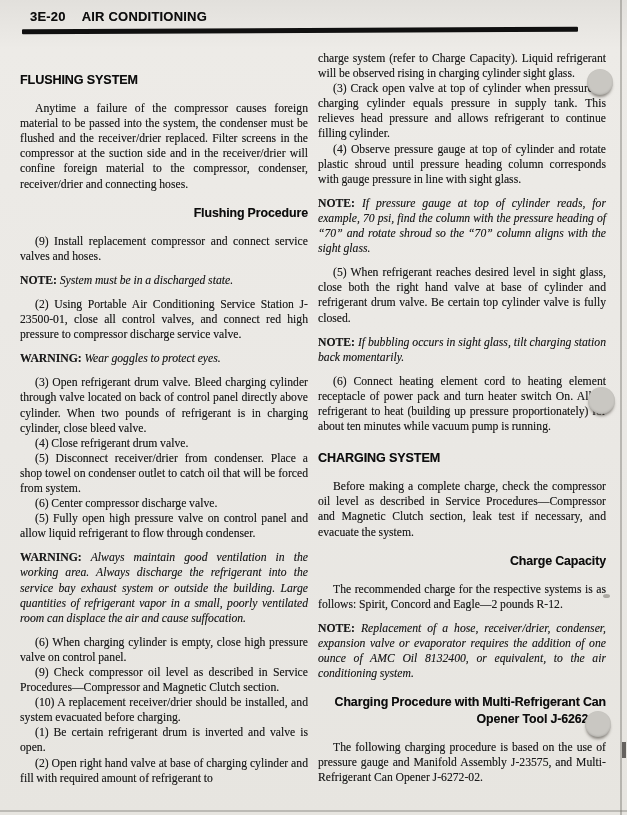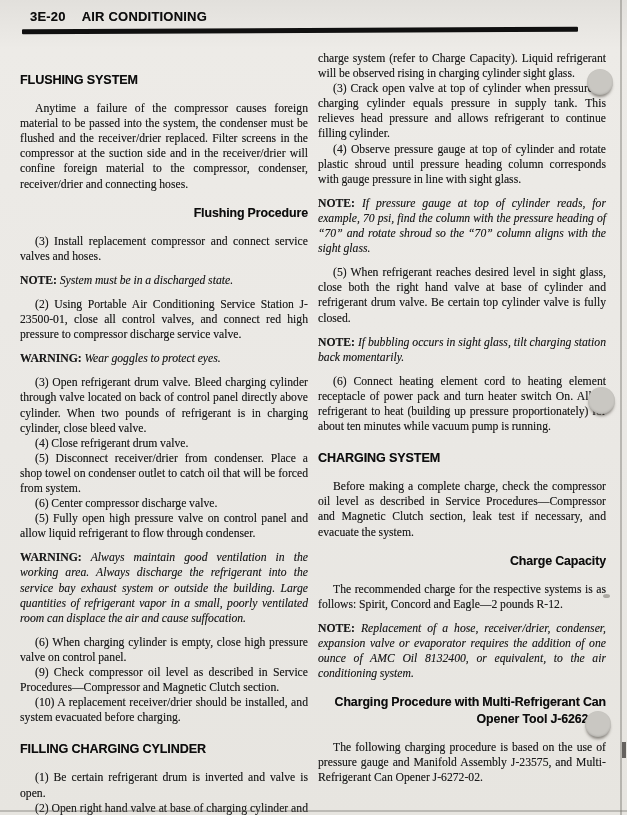--- a/index.html
+++ b/index.html
@@ -83,34 +83,33 @@
   <div class="header-row">
     <span class="pgnum">3E-20</span><span>AIR CONDITIONING</span>
   </div>
   <div class="header-rule"></div>
 
   <div class="columns">
     <div class="col col-left" id="col-left">
         <div class="h1">FLUSHING SYSTEM</div>
         <p class="para">Anytime a failure of the compressor causes foreign material to be passed into the system, the condenser must be flushed and the receiver/drier replaced. Filter screens in the compressor at the suction side and in the receiver/drier will confine foreign material to the compressor, condenser, receiver/drier and connecting hoses.</p>
         <div class="h2">Flushing Procedure</div>
-        <p class="para">(3) Install replacement compressor and connect service valves and hoses.</p>
+        <p class="para">(9) Install replacement compressor and connect service valves and hoses.</p>
         <p class="note"><span class="note-label">NOTE:</span> <span class="note-text"> System must be in a discharged state.</span></p>
         <p class="para">(2) Using Portable Air Conditioning Service Station J-23500-01, close all control valves, and connect red high pressure to compressor discharge service valve.</p>
         <p class="note"><span class="note-label">WARNING:</span> <span class="note-text"> Wear goggles to protect eyes.</span></p>
         <p class="para">(3) Open refrigerant drum valve. Bleed charging cylinder through valve located on back of control panel directly above cylinder. When two pounds of refrigerant is in charging cylinder, close bleed valve.</p>
         <p class="para">(4) Close refrigerant drum valve.</p>
         <p class="para">(5) Disconnect receiver/drier from condenser. Place a shop towel on condenser outlet to catch oil that will be forced from system.</p>
         <p class="para">(6) Center compressor discharge valve.</p>
         <p class="para">(5) Fully open high pressure valve on control panel and allow liquid refrigerant to flow through condenser.</p>
         <p class="note"><span class="note-label">WARNING:</span> <span class="note-text"> Always maintain good ventilation in the working area. Always discharge the refrigerant into the service bay exhaust system or outside the building. Large quantities of refrigerant vapor in a small, poorly ventilated room can displace the air and cause suffocation.</span></p>
         <p class="para">(6) When charging cylinder is empty, close high pressure valve on control panel.</p>
         <p class="para">(9) Check compressor oil level as described in Service Procedures—Compressor and Magnetic Clutch section.</p>
         <p class="para">(10) A replacement receiver/drier should be installed, and system evacuated before charging.</p>
-        <div class="h1">FILLING CHARGING CYLINDER</div>
         <p class="para">(1) Be certain refrigerant drum is inverted and valve is open.</p>
         <p class="para">(2) Open right hand valve at base of charging cylinder and fill with required amount of refrigerant to</p>
       </div>
     <div class="col col-right" id="col-right">
         <p class="para noindent">charge system (refer to Charge Capacity). Liquid refrigerant will be observed rising in charging cylinder sight glass.</p>
         <p class="para">(3) Crack open valve at top of cylinder when pressure in charging cylinder equals pressure in supply tank. This relieves head pressure and allows refrigerant to continue filling cylinder.</p>
         <p class="para">(4) Observe pressure gauge at top of cylinder and rotate plastic shroud until pressure heading column corresponds with gauge pressure in line with sight glass.</p>
         <p class="note"><span class="note-label">NOTE:</span> <span class="note-text"> If pressure gauge at top of cylinder reads, for example, 70 psi, find the column with the pressure heading of “70” and rotate shroud so the “70” column aligns with the sight glass.</span></p>
         <p class="para">(5) When refrigerant reaches desired level in sight glass, close both the right hand valve at base of cylinder and refrigerant drum valve. Be certain top cylinder valve is fully closed.</p>
         <p class="note"><span class="note-label">NOTE:</span> <span class="note-text"> If bubbling occurs in sight glass, tilt charging station back momentarily.</span></p>

